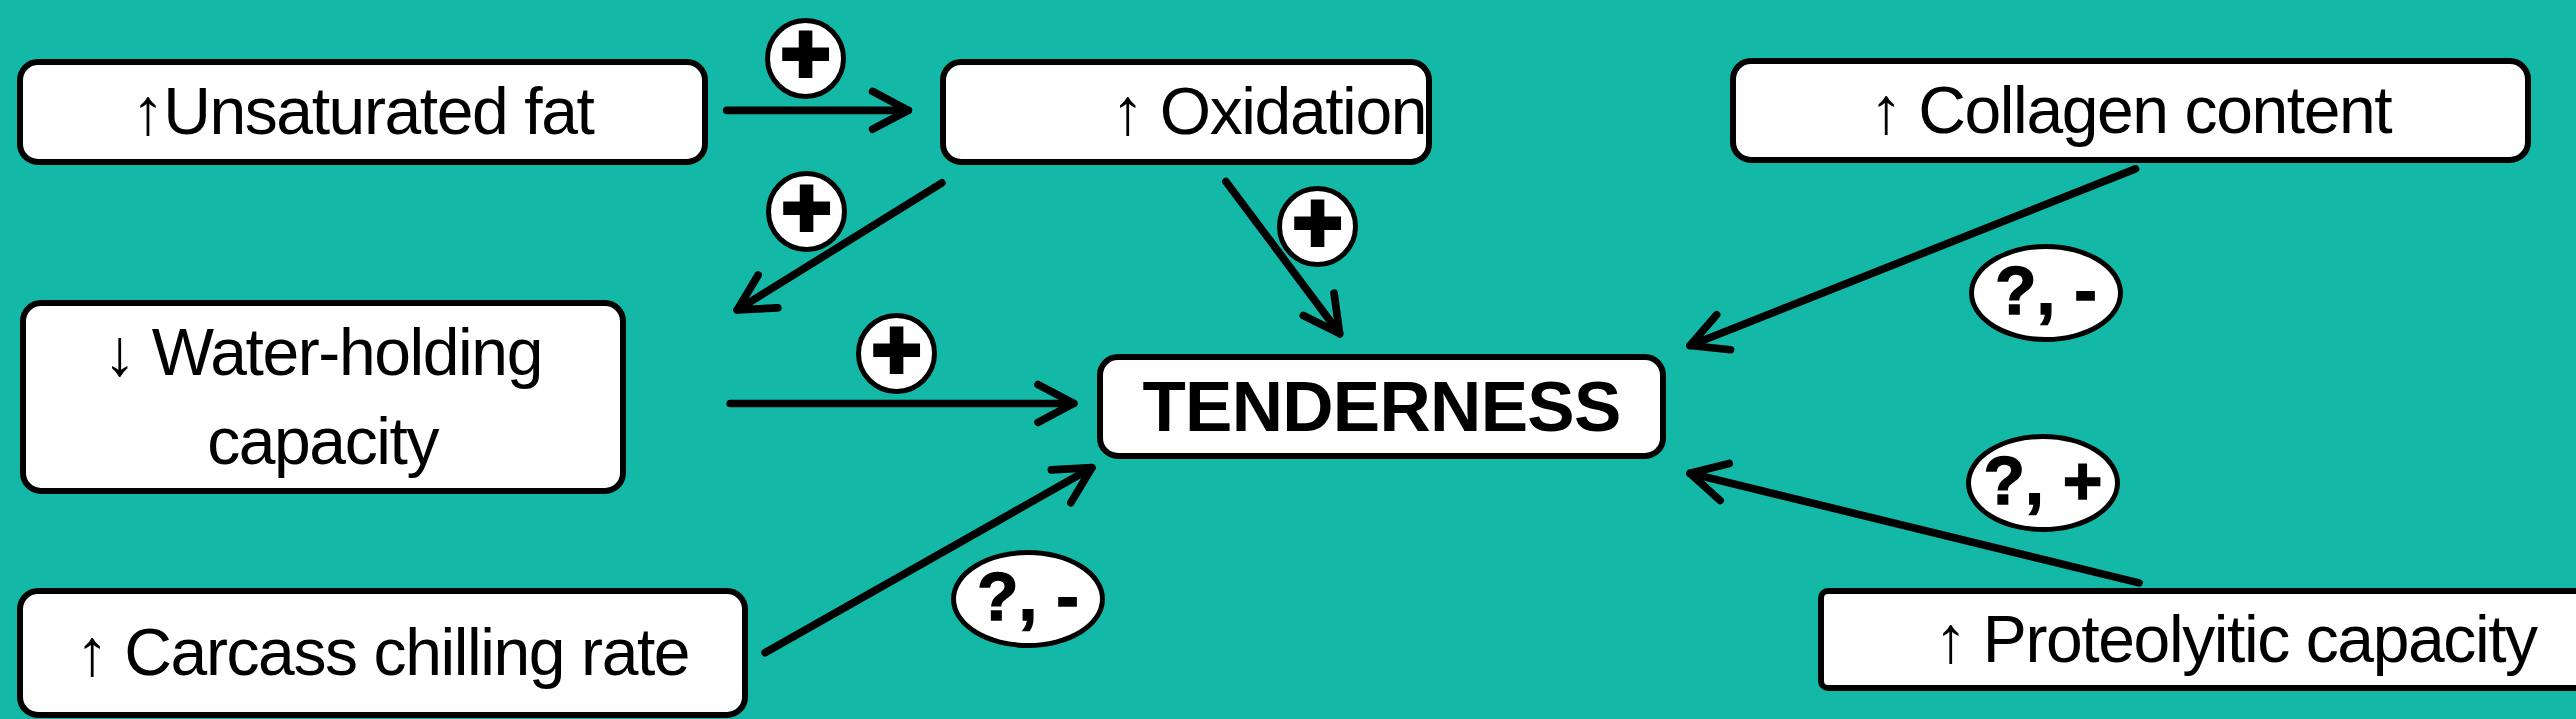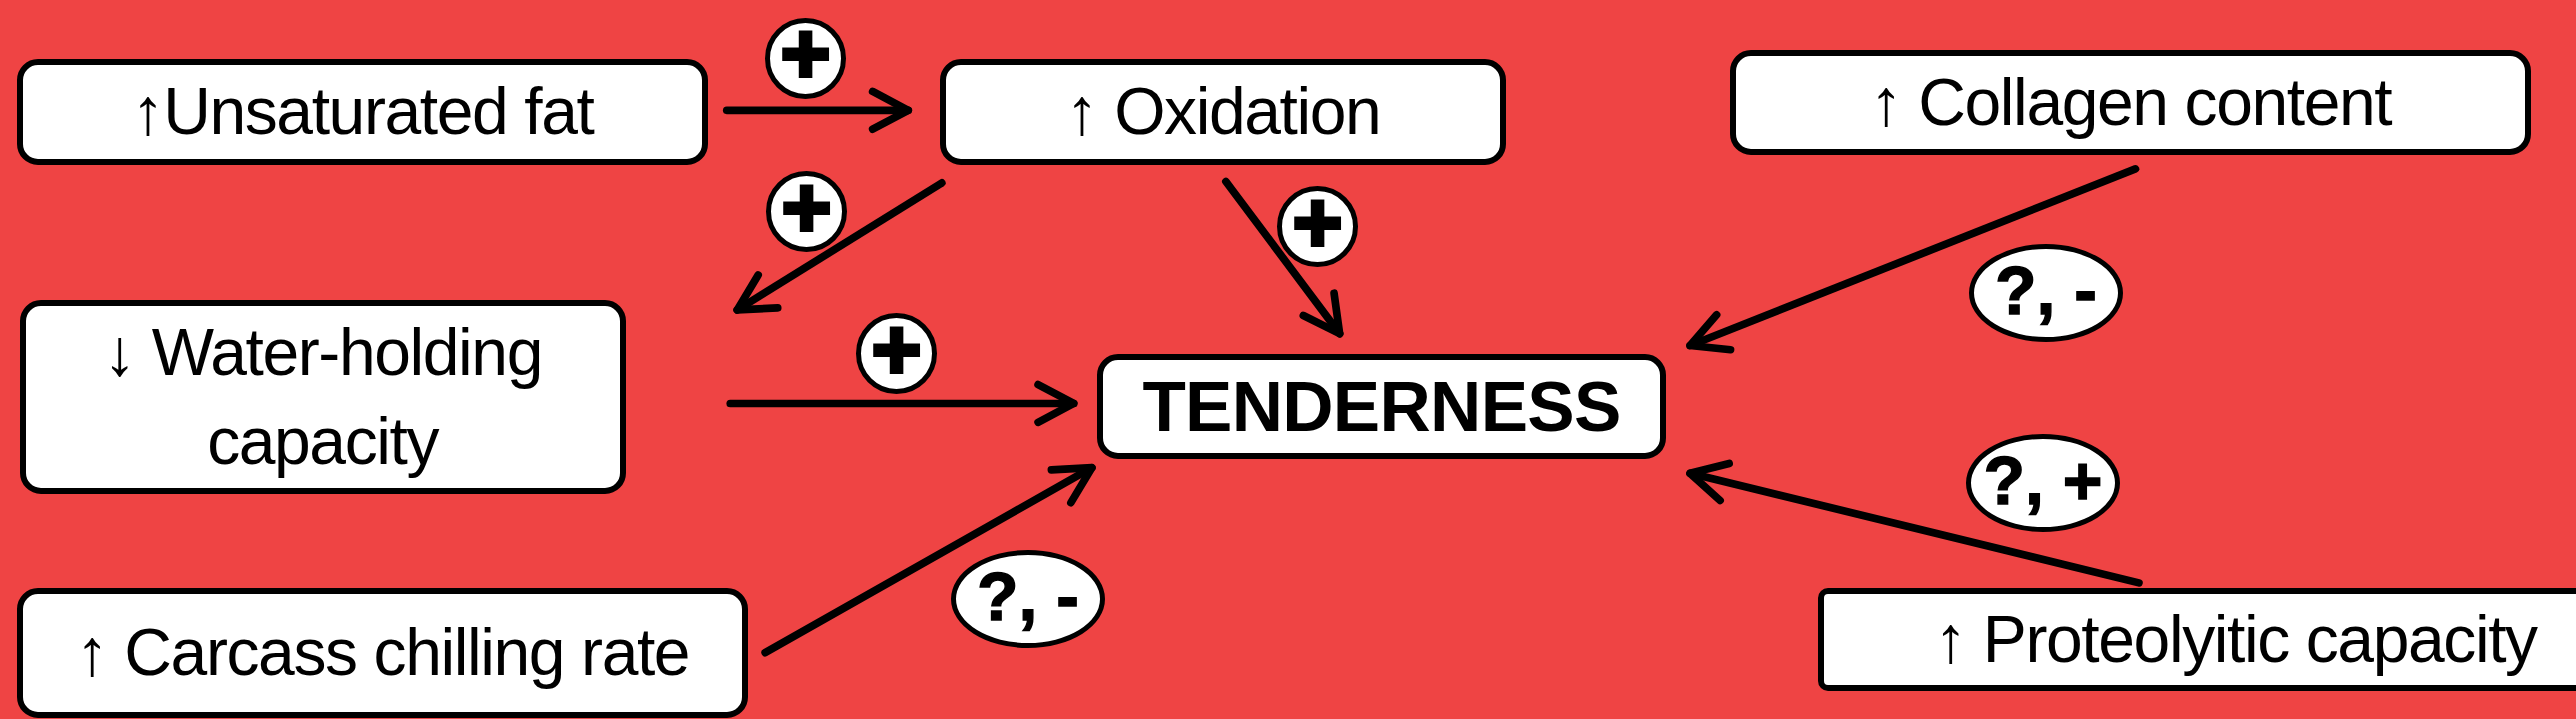--- a/index.html
+++ b/index.html
@@ -1,17 +1,17 @@
 <!DOCTYPE html>
 <html style="font-size:11.2px"><head>
 <meta charset="utf-8">
 <style>
   html,body{margin:0;padding:0;background:#ffffff;}
   .canvas{
-    position:relative;width:2576px;height:719px;background:#ef4444;
+    position:relative;width:2576px;height:719px;background:#14b8a6;
     font-family:"Liberation Sans",sans-serif;color:#000;overflow:hidden;
   }
   .arrow-layer{position:absolute;left:0;top:0;width:2576px;height:719px;}
   .node{
     position:absolute;box-sizing:border-box;border:6.3px solid #000;border-radius:21px;
     background:#fff;display:flex;align-items:center;justify-content:center;
     font-size:66px;line-height:1.35;letter-spacing:-1.4px;text-align:center;
     white-space:pre-line;
   }
   .node.bold{font-weight:700;font-size:71px;letter-spacing:-0.7px;}
@@ -59,25 +59,25 @@
     <g>
       <line x1="3063" y1="835" x2="2420" y2="678"></line>
       <polyline points="2463,717 2420,678 2476,664"></polyline>
     </g>
   </svg>
 
   <div class="node" style="left:17px;top:59px;width:691px;height:106px;">
     <span>↑Unsaturated fat</span>
   </div>
 
-  <div class="node" style="left:940px;top:59px;width:566px;height:106px;">
+  <div class="node" style="left:940px;top:59px;width:492px;height:106px;justify-content:flex-end;">
     <span>↑ Oxidation</span>
   </div>
 
-  <div class="node" style="left:1730px;top:50px;width:801px;height:105px;">
+  <div class="node" style="left:1730px;top:58px;width:801px;height:105px;">
     <span>↑ Collagen content</span>
   </div>
 
   <div class="node" style="left:19.6px;top:300px;width:606px;height:194px;">
     <span>↓ Water-holding
 capacity</span>
   </div>
 
   <div class="node bold" style="left:1097px;top:354px;width:569px;height:105px;">
     <span>TENDERNESS</span>

